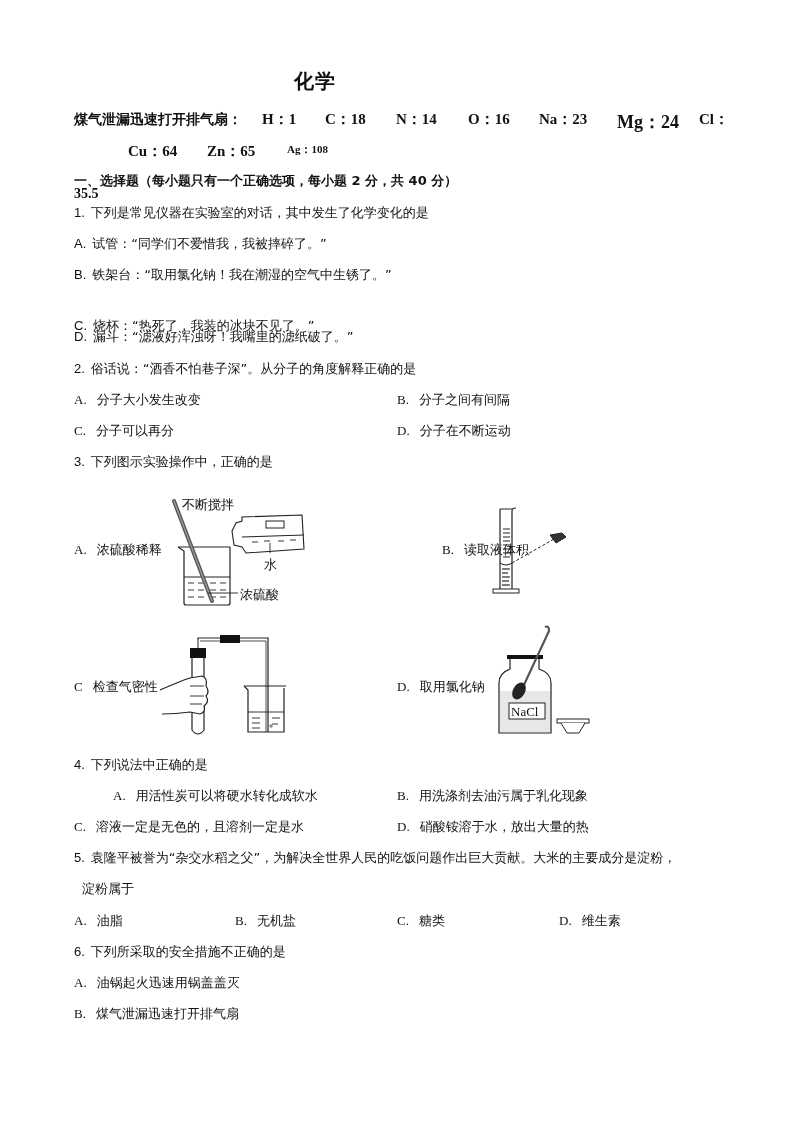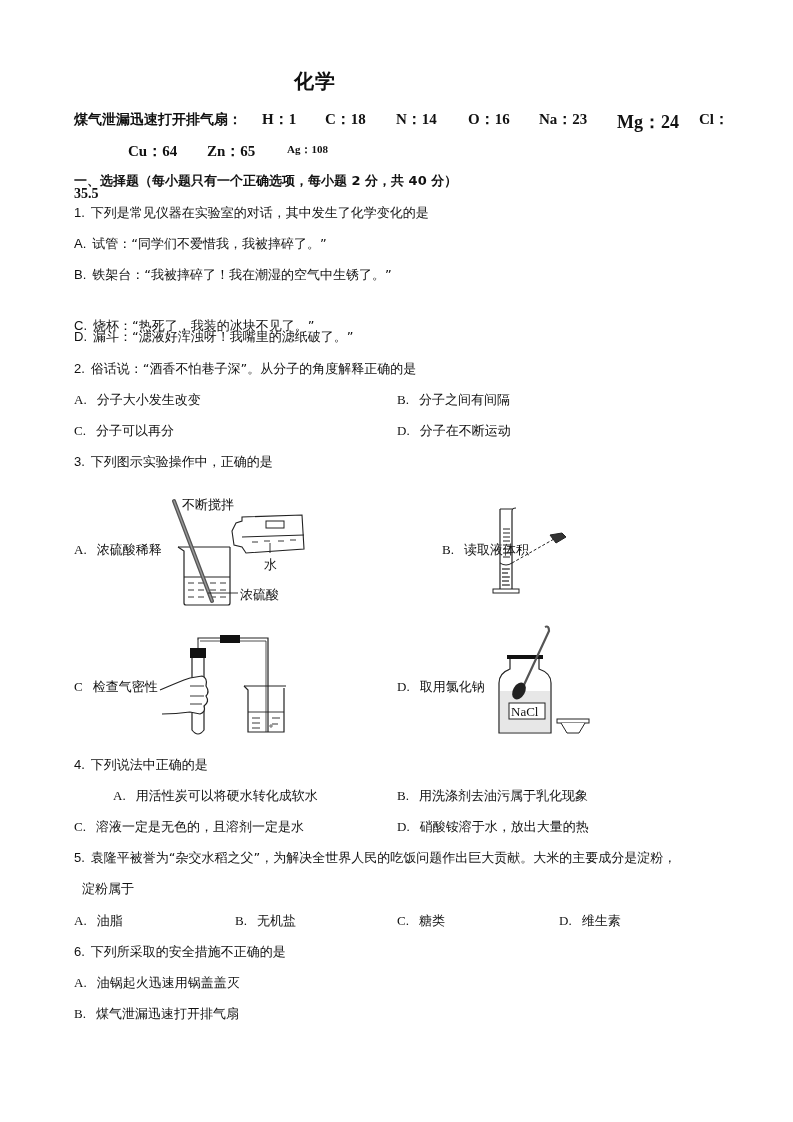--- a/index.html
+++ b/index.html
@@ -49,21 +49,21 @@
 
 <div class="abs section">一、选择题（每小题只有一个正确选项，每小题 2 分，共 40 分）</div>
 
 <div class="abs q" style="top:204px;left:74px;">
   <span class="num">1.</span><span>下列是常见仪器在实验室的对话，其中发生了化学变化的是</span>
 </div>
 <div class="abs opt" style="top:235px;left:74px;">
   <span class="num">A.</span><span>试管：“同学们不爱惜我，我被摔碎了。”</span>
 </div>
 <div class="abs opt" style="top:266px;left:74px;">
-  <span class="num">B.</span><span>铁架台：“我被摔碎了！我在潮湿的空气中生锈了。”</span>
+  <span class="num">B.</span><span>铁架台：“取用氯化钠！我在潮湿的空气中生锈了。”</span>
 </div>
 <div class="abs opt" style="top:297px;left:74px;margin-top:20px;">
   <span class="num">C.</span><span>烧杯：“热死了，我装的冰块不见了。”</span>
 </div>
 <div class="abs opt" style="top:328px;left:74px;">
   <span class="num">D.</span><span>漏斗：“滤液好浑浊呀！我嘴里的滤纸破了。”</span>
 </div>
 
 <div class="abs q" style="top:360px;left:74px;">
   <span class="num">2.</span><span>俗话说：“酒香不怕巷子深”。从分子的角度解释正确的是</span>

